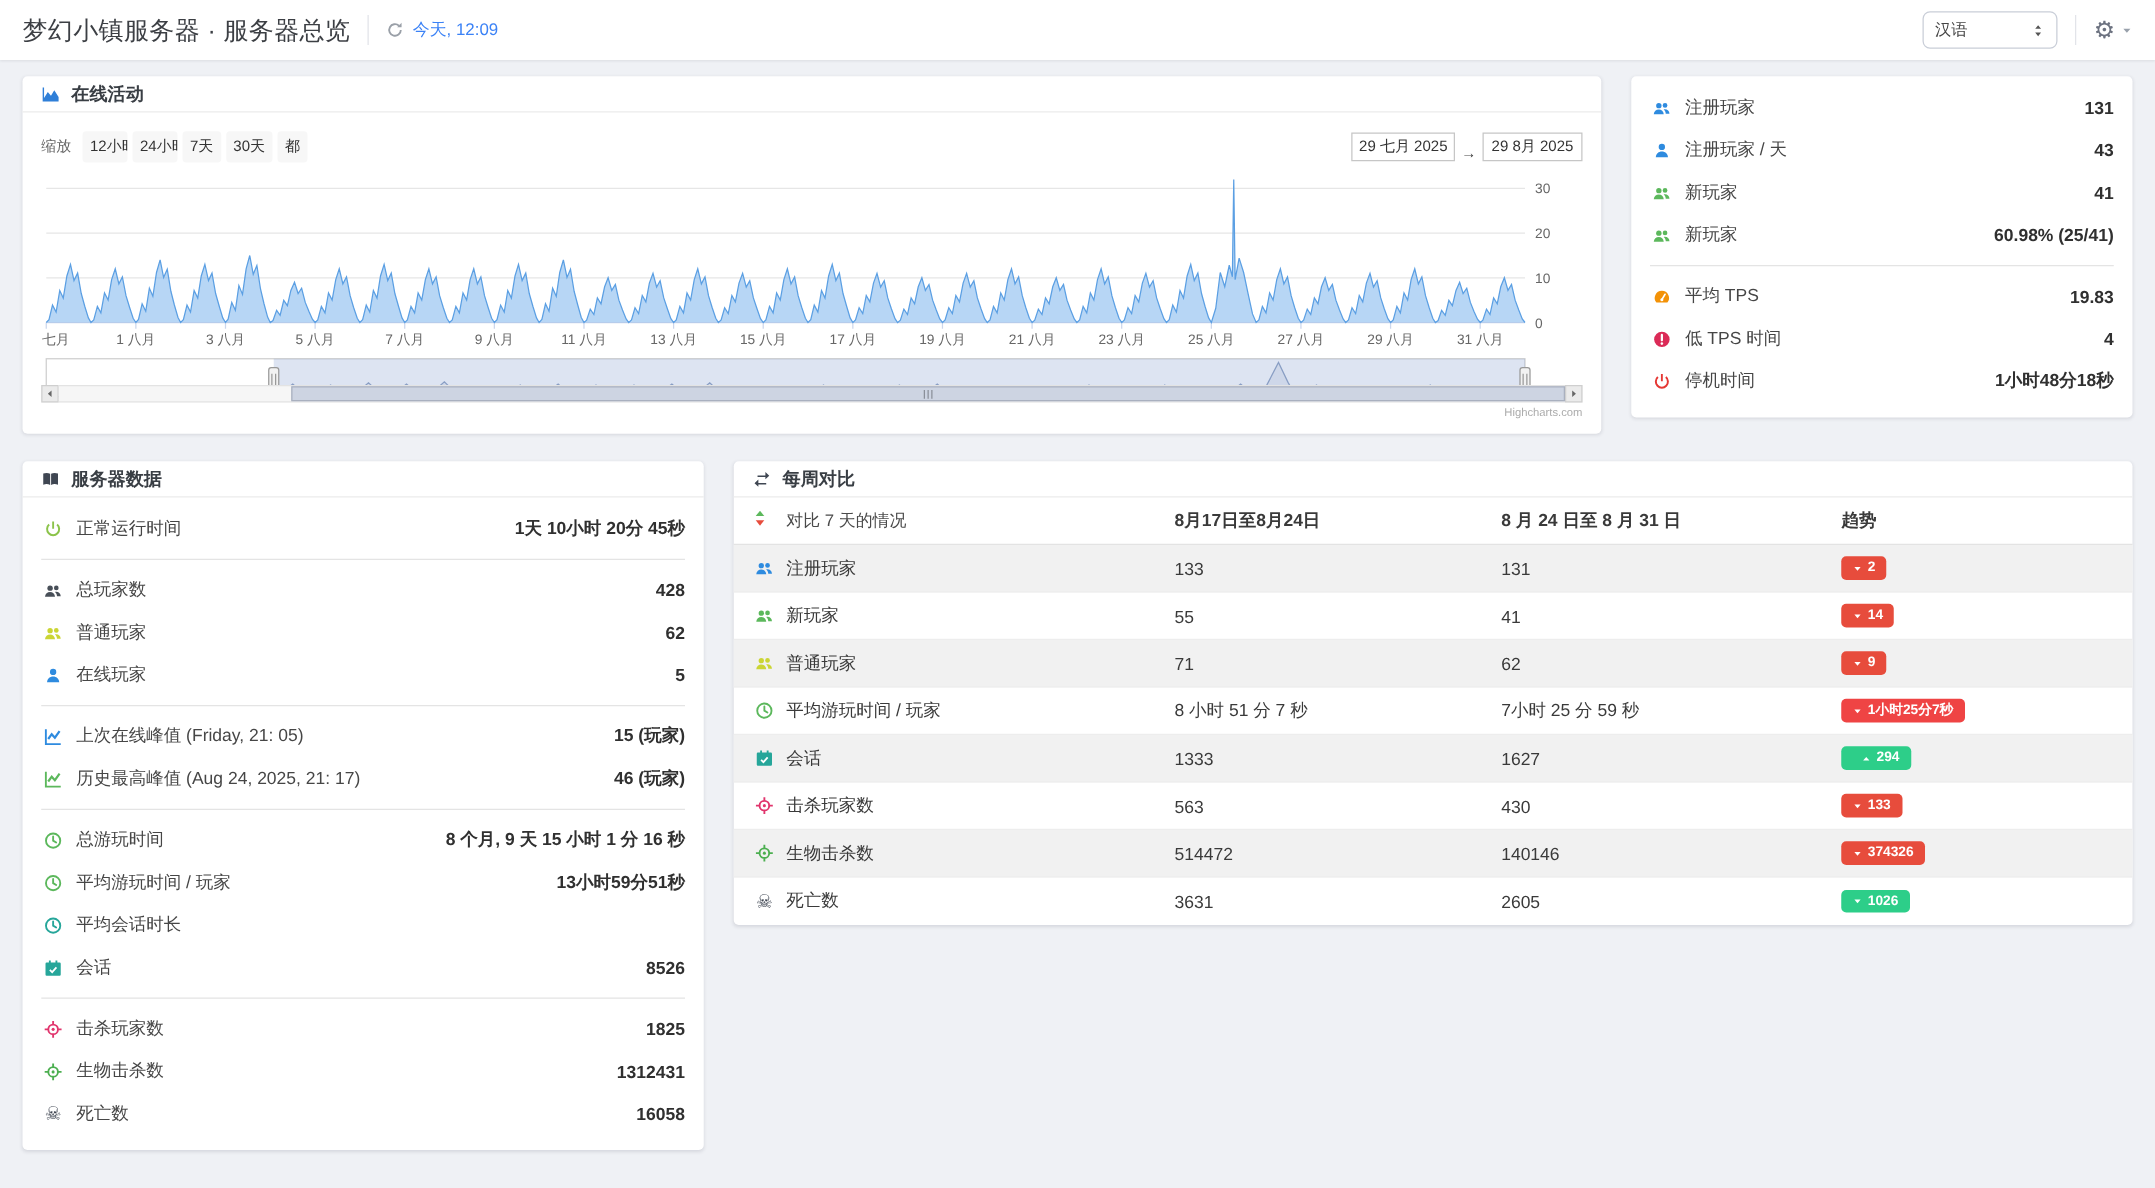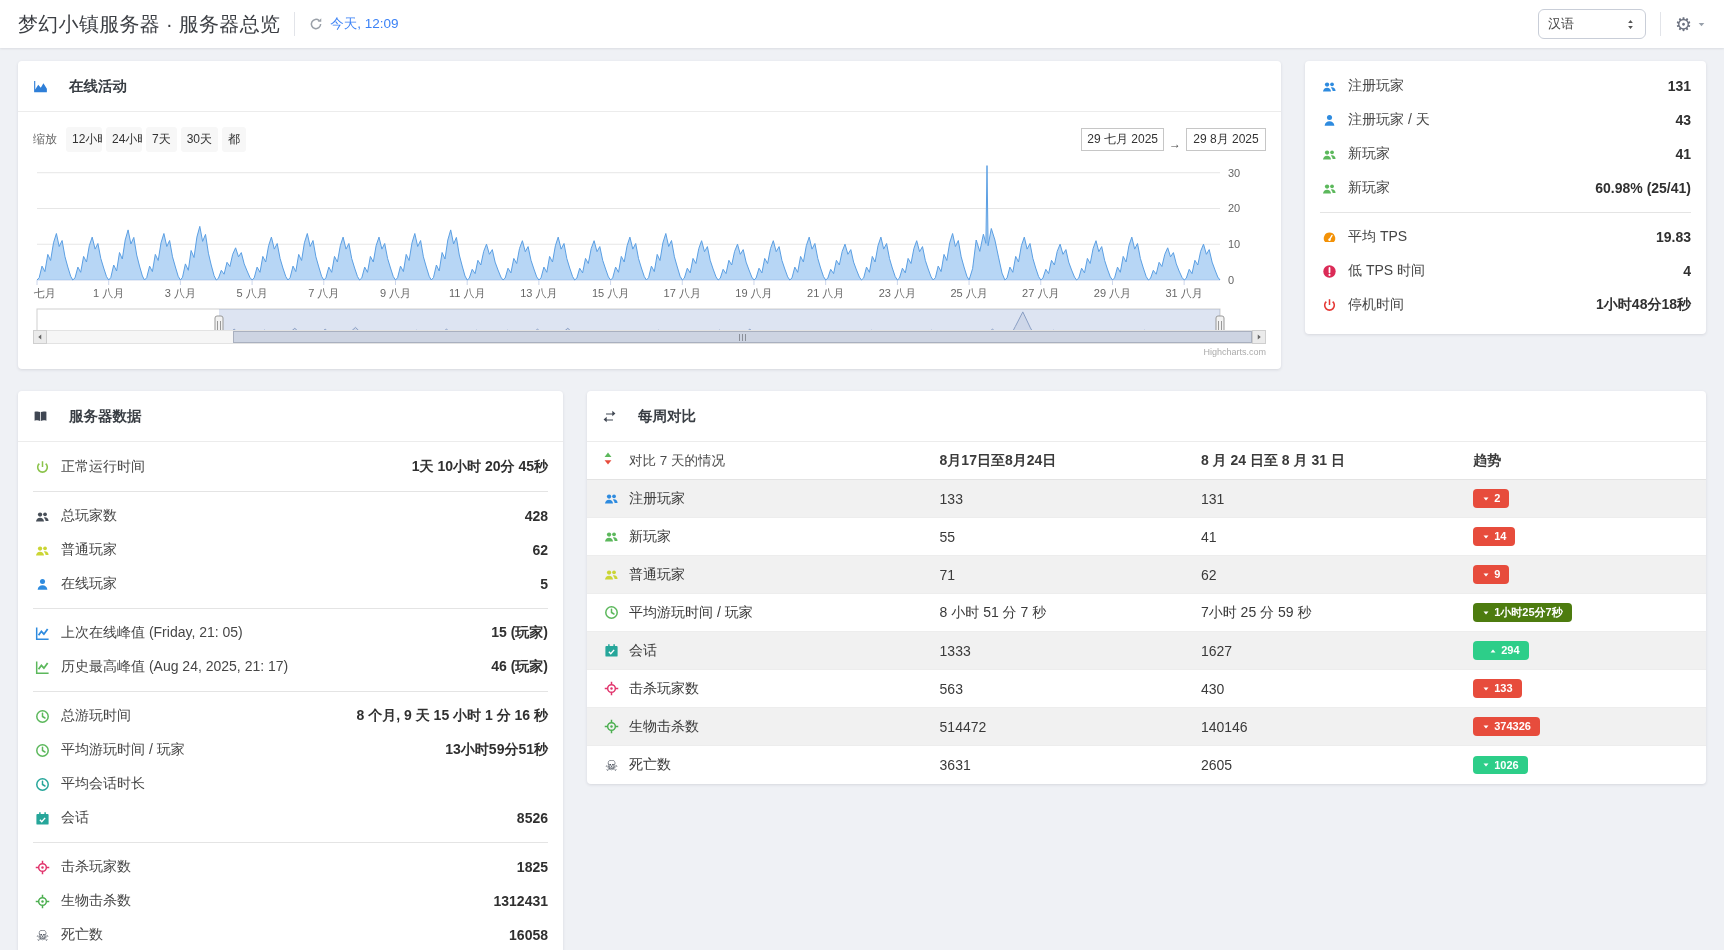--- a/index.html
+++ b/index.html
@@ -25,21 +25,21 @@
   .lang-select .icon{font-size:11px;color:#555}
   .gear-btn{display:flex;align-items:center;gap:5px;cursor:pointer}
   .gear-btn .gear{font-size:19px;color:#6c7280}
   .gear-btn .caret{font-size:9px;color:#98a0ab}
 
   
   .content{padding:13px 18px}
   .row1,.row2{display:flex;gap:24px;align-items:flex-start}
   .row2{margin-top:22px}
   .card{background:#fff;border-radius:4px;box-shadow:0 1px 3px rgba(44,50,66,.13)}
-  .card-header{height:51px;display:flex;align-items:center;gap:21px;padding:0 15px;
+  .card-header{height:29px;display:flex;align-items:center;gap:9px;padding:0 15px;
     border-bottom:1px solid #ececec;font-size:14.5px;font-weight:bold;color:#393e44}
   .card-header .icon{font-size:15px}
   #chart-card{flex:1 1 auto;min-width:0}
   #past7-card{width:401px;flex:0 0 auto}
   #server-card{width:545px;flex:0 0 auto}
   #weekly-card{flex:1 1 auto;min-width:0}
   .card-body{padding:8px 15px 12px}
 
   
   .stat-row{display:flex;align-items:center;padding:8px 0;font-size:14px}
@@ -577,21 +577,21 @@
               <span class="icon" style="color: rgb(92, 184, 92);">
                 <svg viewBox="0 0 16 16" fill="currentColor">
                   <circle fill="none" stroke="currentColor" stroke-width="1.6" cx="8" cy="8" r="6.1"></circle>
                   <path fill="none" stroke="currentColor" stroke-width="1.6" stroke-linecap="round" d="M8 4.4V8l2.6 1.6"></path>
                 </svg>
               </span>
               <span>平均游玩时间 / 玩家</span>
             </div>
             <div class="wk-cell">8 小时 51 分 7 秒</div>
             <div class="wk-cell">7小时 25 分 59 秒</div>
-            <div class="wk-cell"><span class="badge" style="background: #4d7c0f;">
+            <div class="wk-cell"><span class="badge" style="background: #ef4444;">
                 <span class="icon">
                   <svg viewBox="0 0 16 16" fill="currentColor">
                     <path d="M3 5.2h10L8 11z"></path>
                   </svg>
                 </span>
                 <span>1小时25分7秒</span>
               </span></div>
           </div>
           <div class="wk-row">
             <div class="wk-label">

